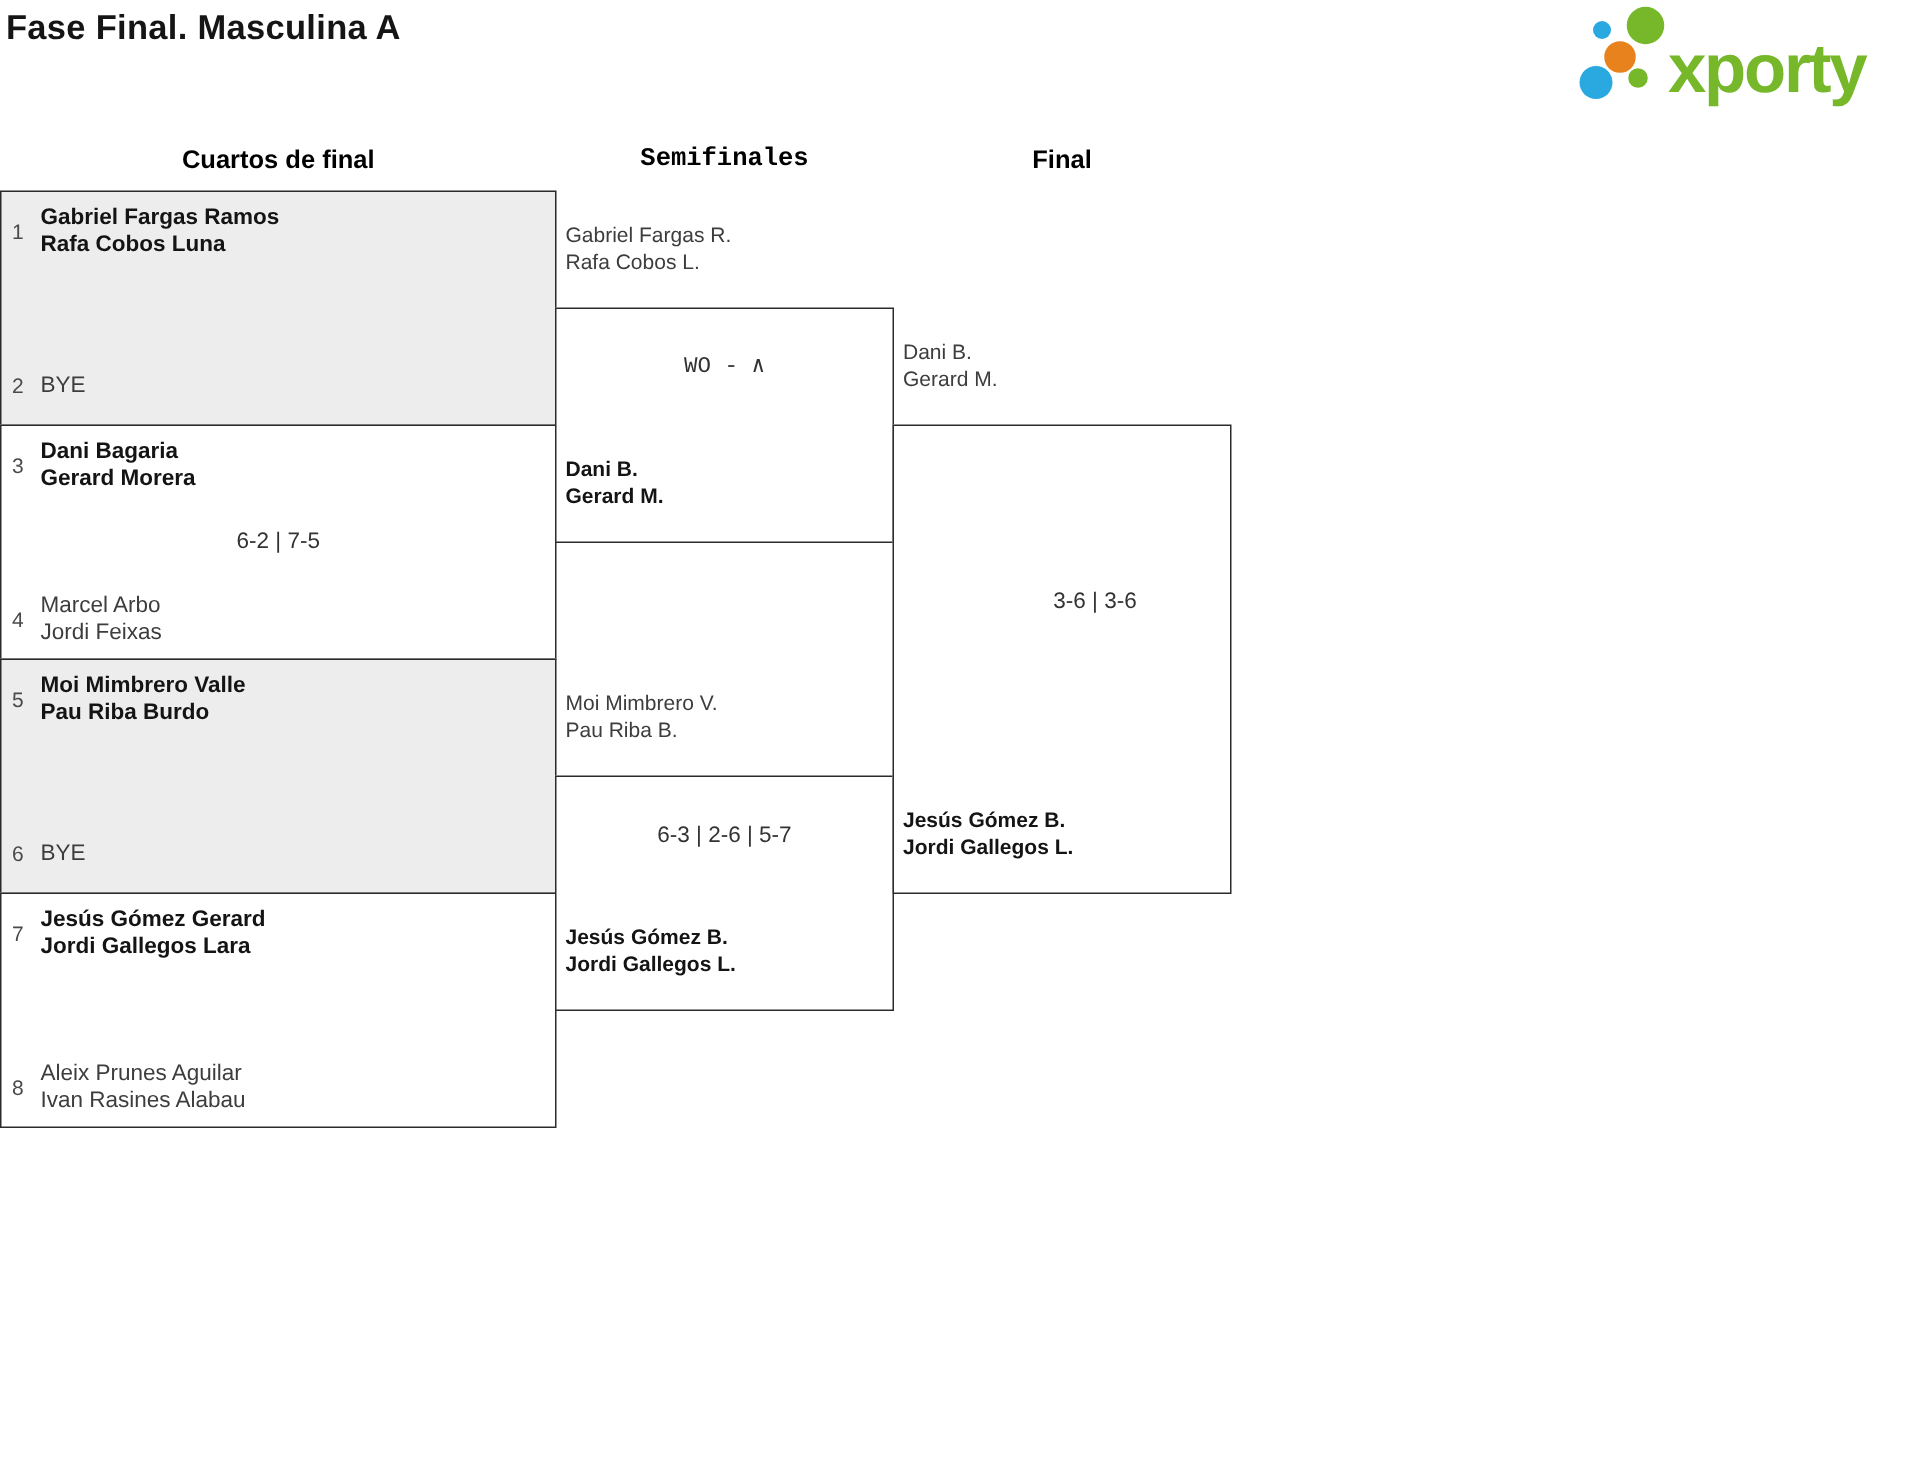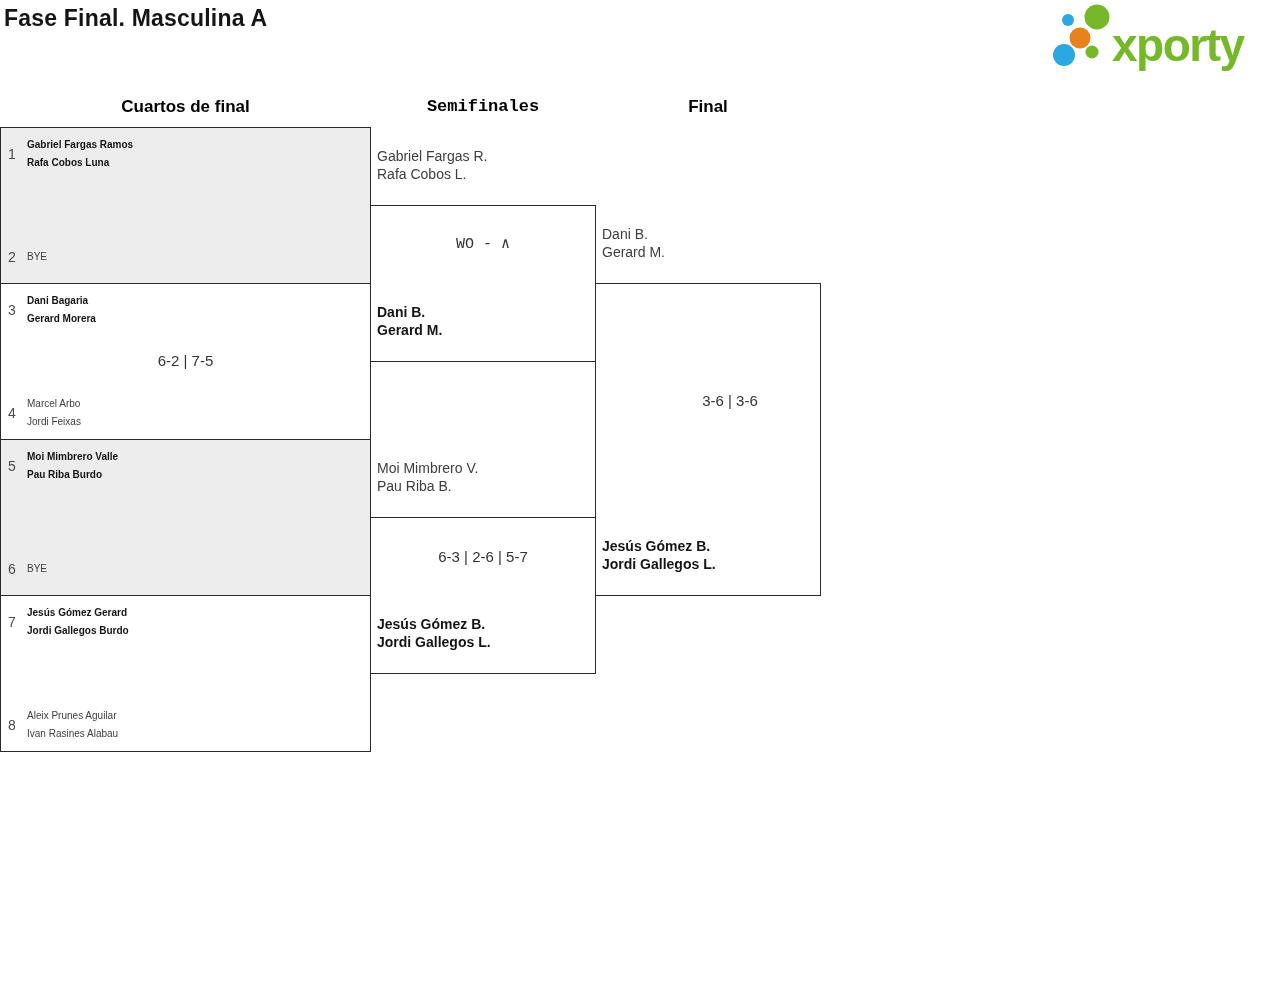--- a/index.html
+++ b/index.html
@@ -34,21 +34,21 @@
   }
   .match.bye{background:#ededed;}
   #qf1{left:0;top:127px;width:371px;height:157px;}
   #qf2{left:0;top:283px;width:371px;height:157px;}
   #qf3{left:0;top:439px;width:371px;height:157px;}
   #qf4{left:0;top:595px;width:371px;height:157px;}
   #sf1{left:370px;top:205px;width:226px;height:157px;}
   #sf2{left:370px;top:517px;width:226px;height:157px;}
   #fin{left:595px;top:283px;width:226px;height:313px;}
   
-  .team{font-size:10px;line-height:18px;color:#3d3d3d;}
+  .team{font-size:15px;line-height:18px;color:#3d3d3d;}
   .team.winner{font-weight:700;color:#141414;}
   .seed{position:absolute;left:7px;font-size:14px;line-height:18px;color:#4a4a4a;}
   .qf-team-top{position:absolute;left:26px;top:8px;}
   .qf-seed-top{top:17px;}
   .qf-team-bottom{position:absolute;left:26px;top:111px;}
   .qf-seed-bottom{top:120px;}
   .qf-bye{position:absolute;left:26px;top:120px;}
   .score{
     font-size:15px;line-height:18px;color:#333333;text-align:center;
   }
@@ -120,21 +120,21 @@
     <div>Pau Riba Burdo</div>
   </div>
   <div class="seed qf-seed-bottom">6</div>
   <div class="team qf-bye">BYE</div>
 </div>
 
 <div class="match" id="qf4">
   <div class="seed qf-seed-top">7</div>
   <div class="team winner qf-team-top">
     <div>Jesús Gómez Gerard</div>
-    <div>Jordi Gallegos Burdo</div>
+    <div>Jordi Gallegos Lara</div>
   </div>
   <div class="seed qf-seed-bottom">8</div>
   <div class="team qf-team-bottom">
     <div>Aleix Prunes Aguilar</div>
     <div>Ivan Rasines Alabau</div>
   </div>
 </div>
 
 <div class="match" id="sf1"></div>
 <div class="match" id="sf2"></div>

